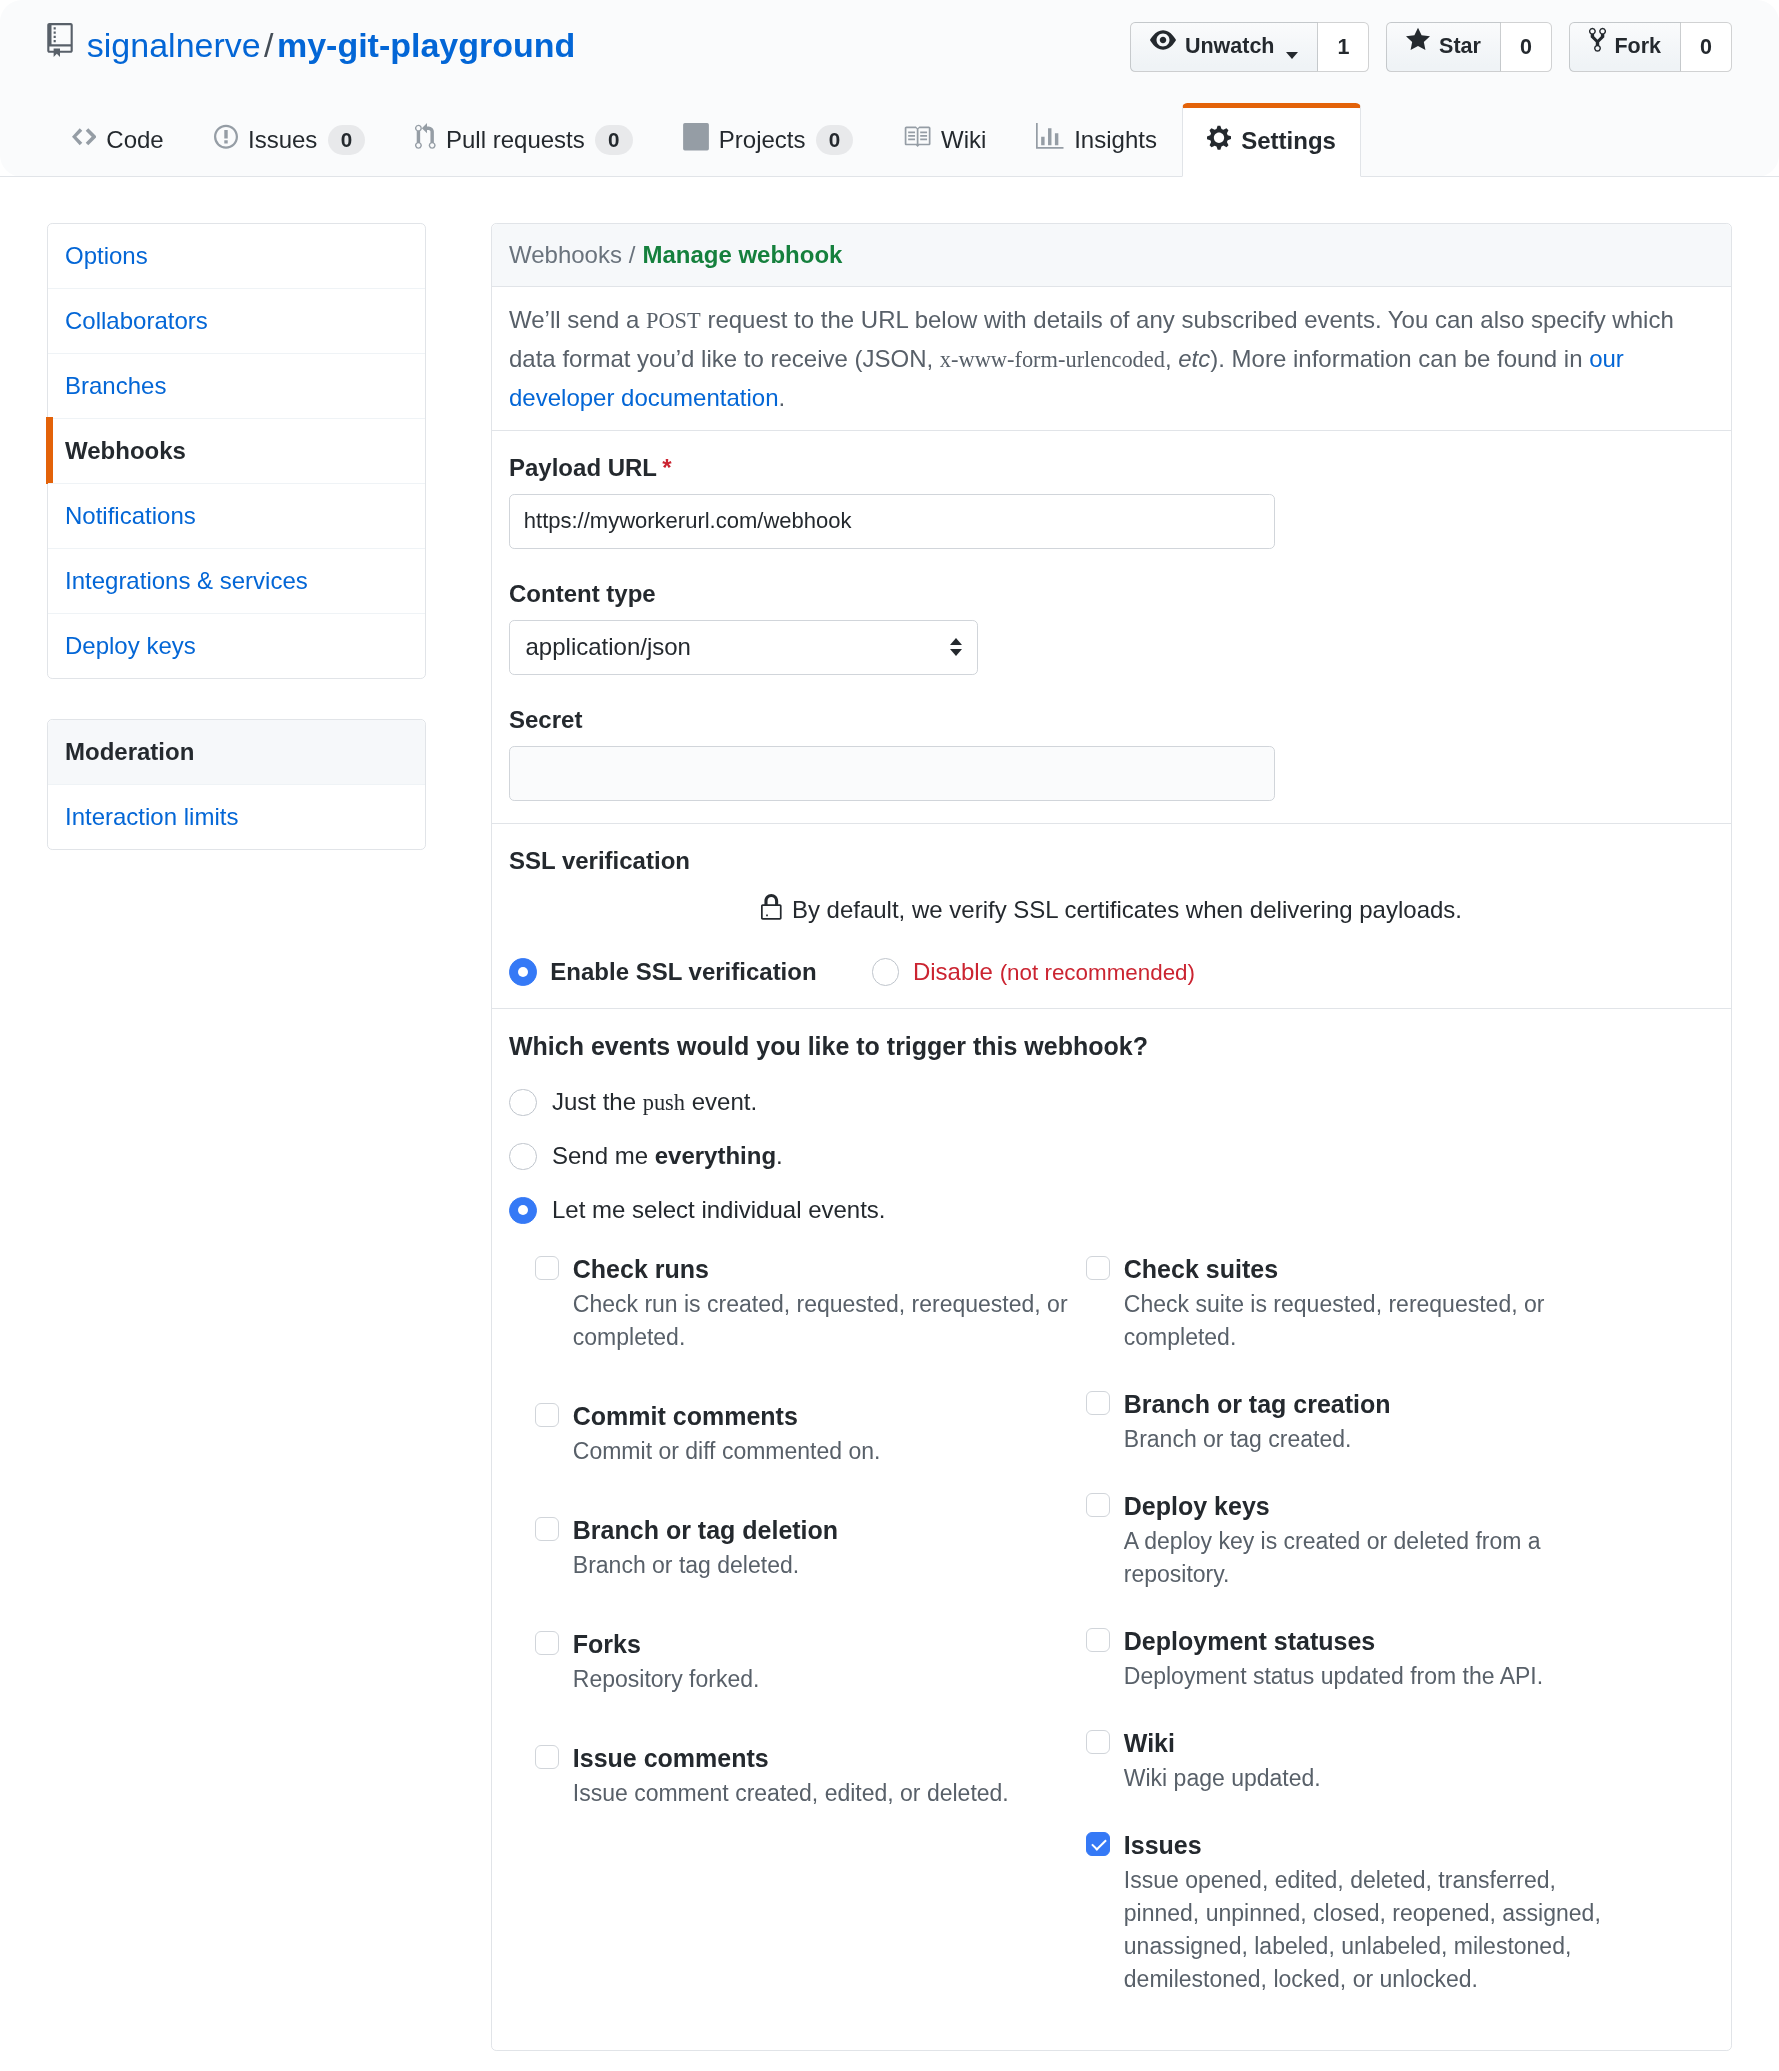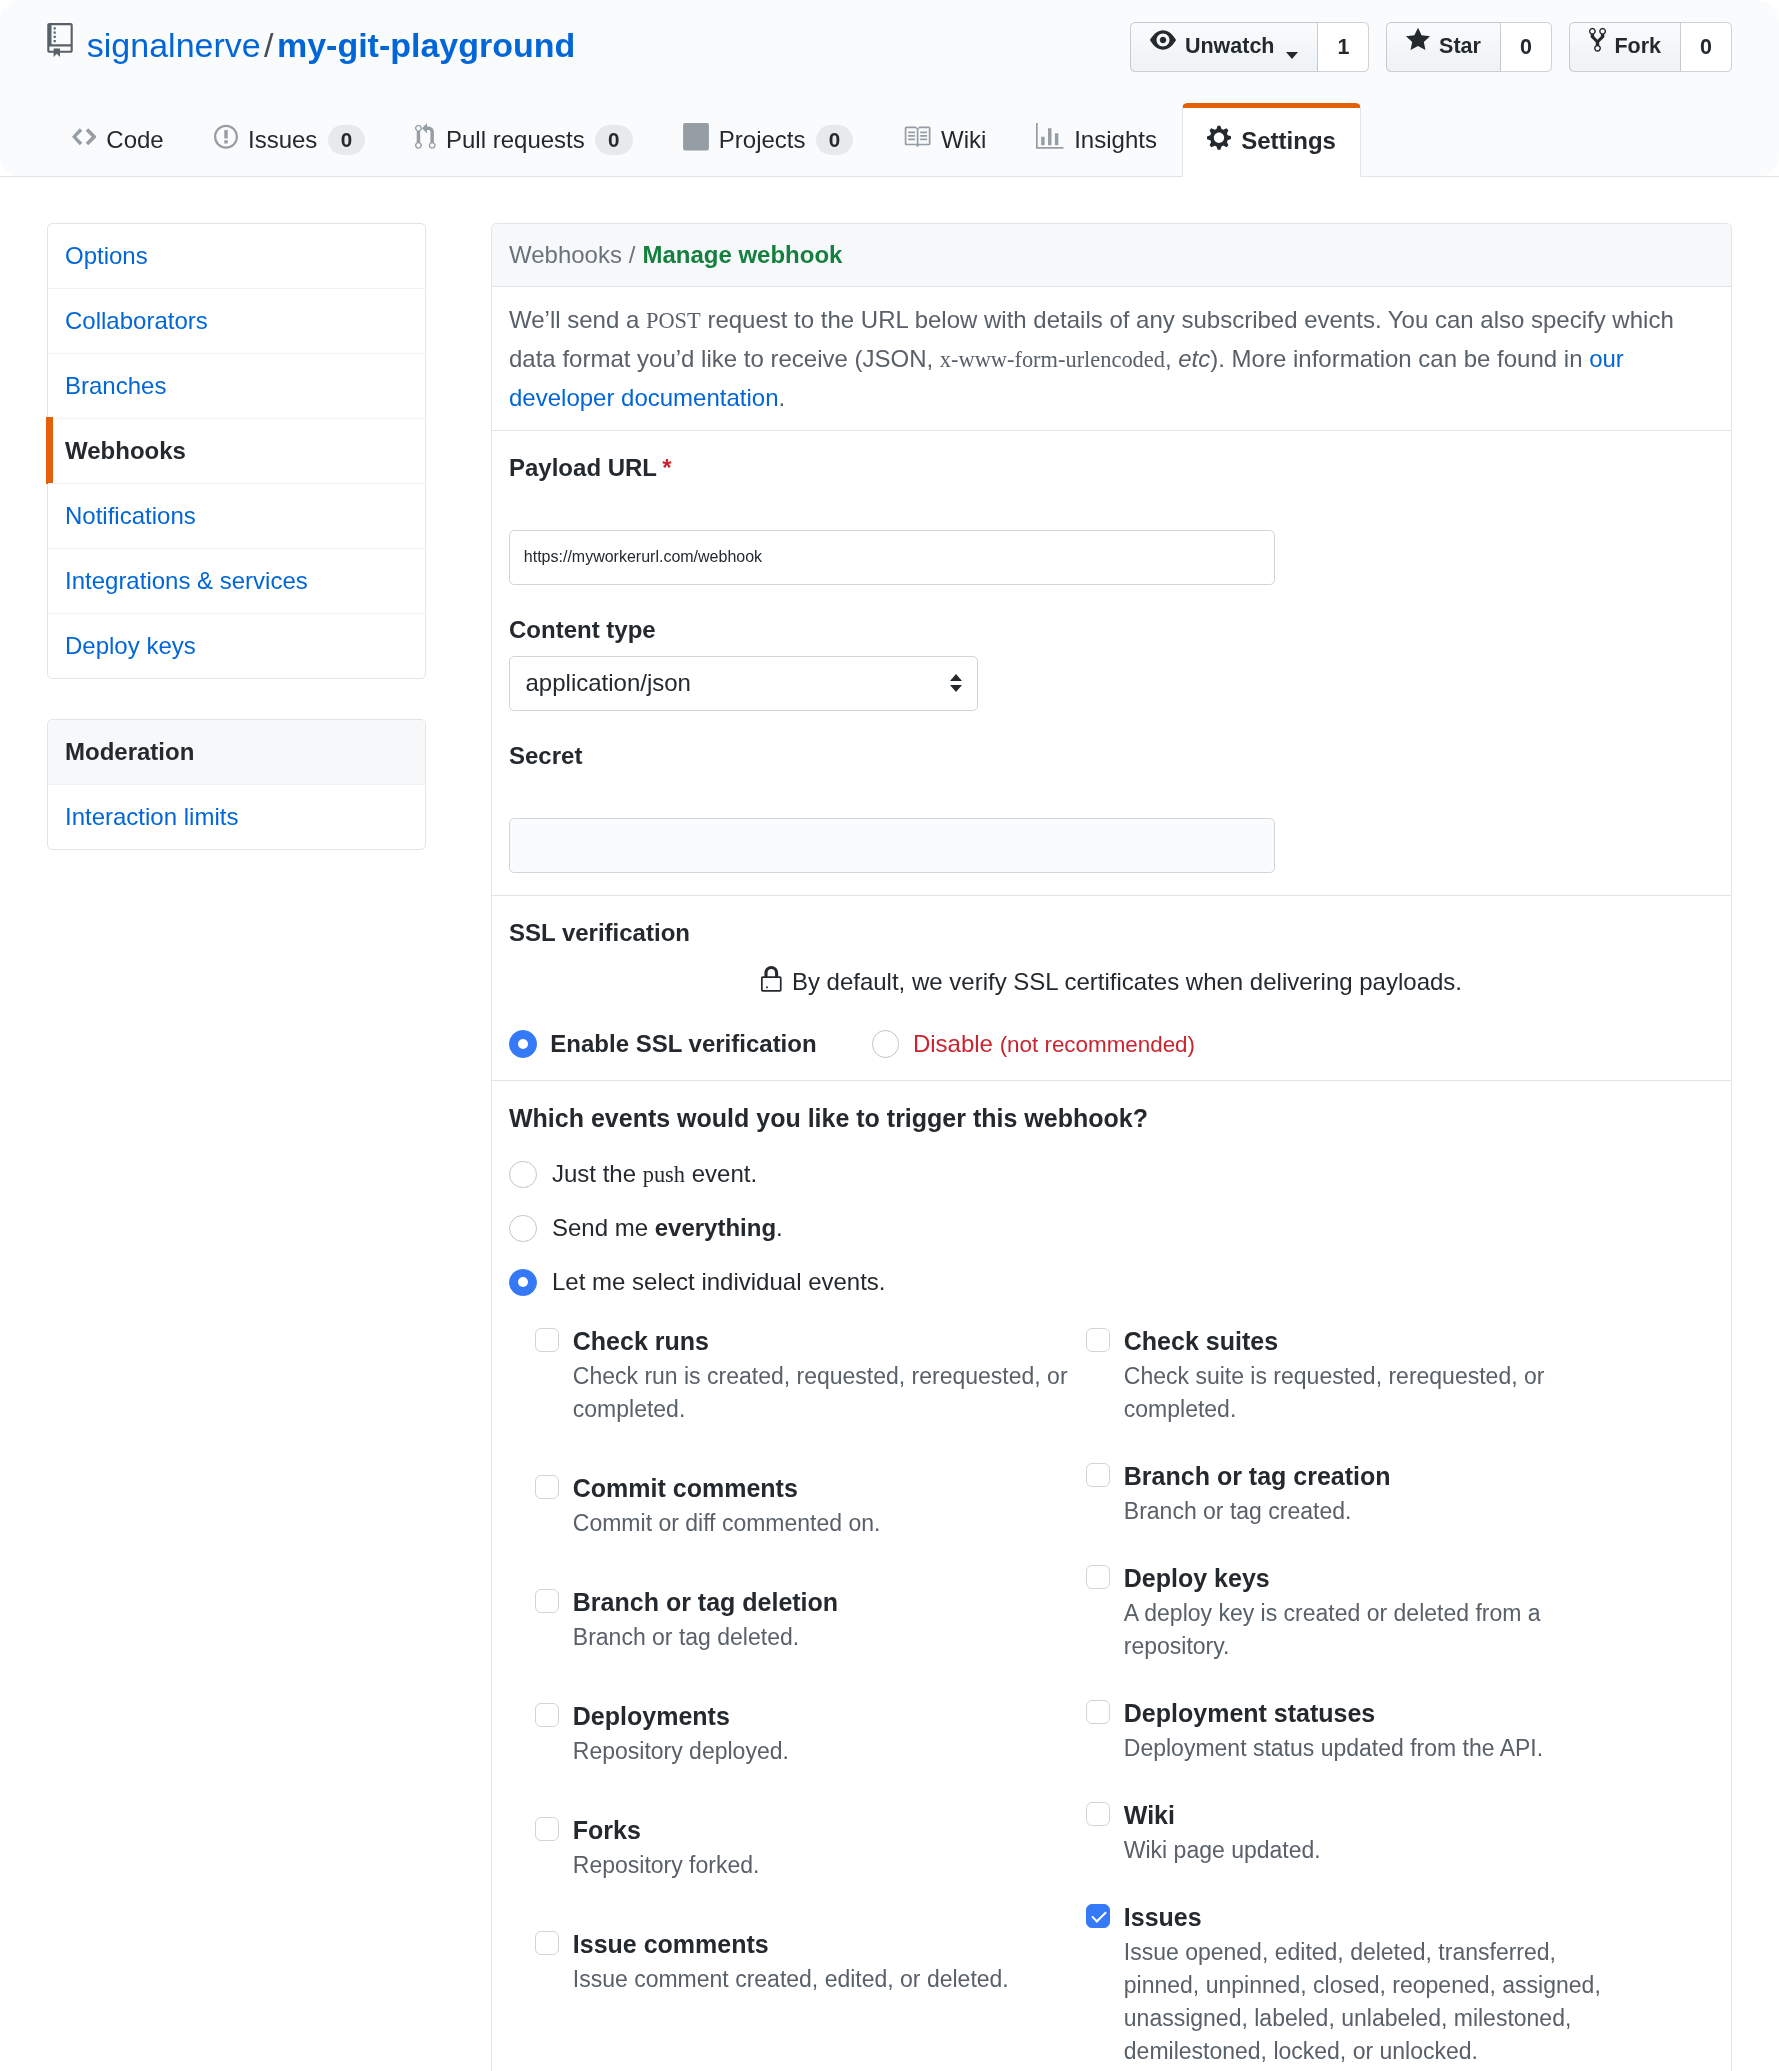--- a/index.html
+++ b/index.html
@@ -97,22 +97,22 @@
   .intro { padding: 13.8px 17px; font-size: 24px; line-height: 38px; color: #586069; border-bottom: 1.7px solid #e1e4e8; }
   code, .mono { font-family: Liberation Serif, serif; font-size: 22.4px; }
   .italic { font-style: italic; }
 
   .form-group { margin: 0 0 31px 0; }
   .form-group:last-child { margin-bottom: 0; }
   .field-label { display: block; font-weight: 700; font-size: 24px; margin-bottom: 12px; color: #24292e; }
   .required { color: #cb2431; margin-left: 5.2px; }
   .text-input {
     width: 766px; height: 55px; padding: 0 13.8px;
-    font-size: 16px; color: #24292e; font-family: "Liberation Sans", sans-serif;
-    border: 1.7px solid #d1d5da; border-radius: 5.2px; background: #fff; outline: none; margin-top: 36px;
+    font-size: 22px; color: #24292e; font-family: "Liberation Sans", sans-serif;
+    border: 1.7px solid #d1d5da; border-radius: 5.2px; background: #fff; outline: none;
   }
   .text-input.muted { background: #fafbfc; }
   .select {
     width: 469px; height: 55px; padding: 0 15.5px;
     border: 1.7px solid #d1d5da; border-radius: 5.2px; background: #fff;
     display: flex; align-items: center; justify-content: space-between;
     font-size: 24px; color: #24292e; cursor: pointer;
   }
   .select-arrows { display: flex; flex-direction: column; gap: 4.3px; }
   .select-arrows .up { width: 0; height: 0; border-bottom: 7.7px solid #24292e; border-left: 6px solid transparent; border-right: 6px solid transparent; }
@@ -362,27 +362,20 @@
               <div class="hook-item">
                 <span class="checkbox"></span>
                 <div>
                   <div class="hook-title">Branch or tag deletion</div>
                   <div class="hook-desc">Branch or tag deleted.</div>
                 </div>
               </div>
               <div class="hook-item">
                 <span class="checkbox"></span>
                 <div>
-                  <div class="hook-title">Deployments</div>
-                  <div class="hook-desc">Repository deployed.</div>
-                </div>
-              </div>
-              <div class="hook-item">
-                <span class="checkbox"></span>
-                <div>
                   <div class="hook-title">Forks</div>
                   <div class="hook-desc">Repository forked.</div>
                 </div>
               </div>
               <div class="hook-item">
                 <span class="checkbox"></span>
                 <div>
                   <div class="hook-title">Issue comments</div>
                   <div class="hook-desc">Issue comment created, edited, or deleted.</div>
                 </div>

